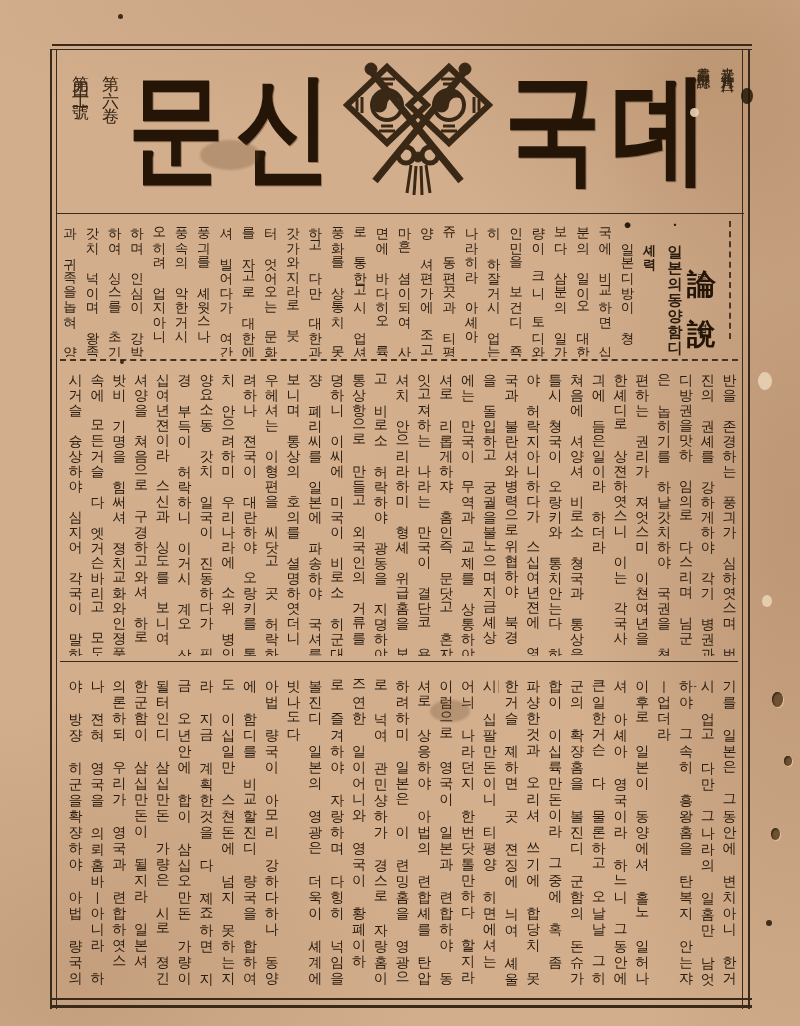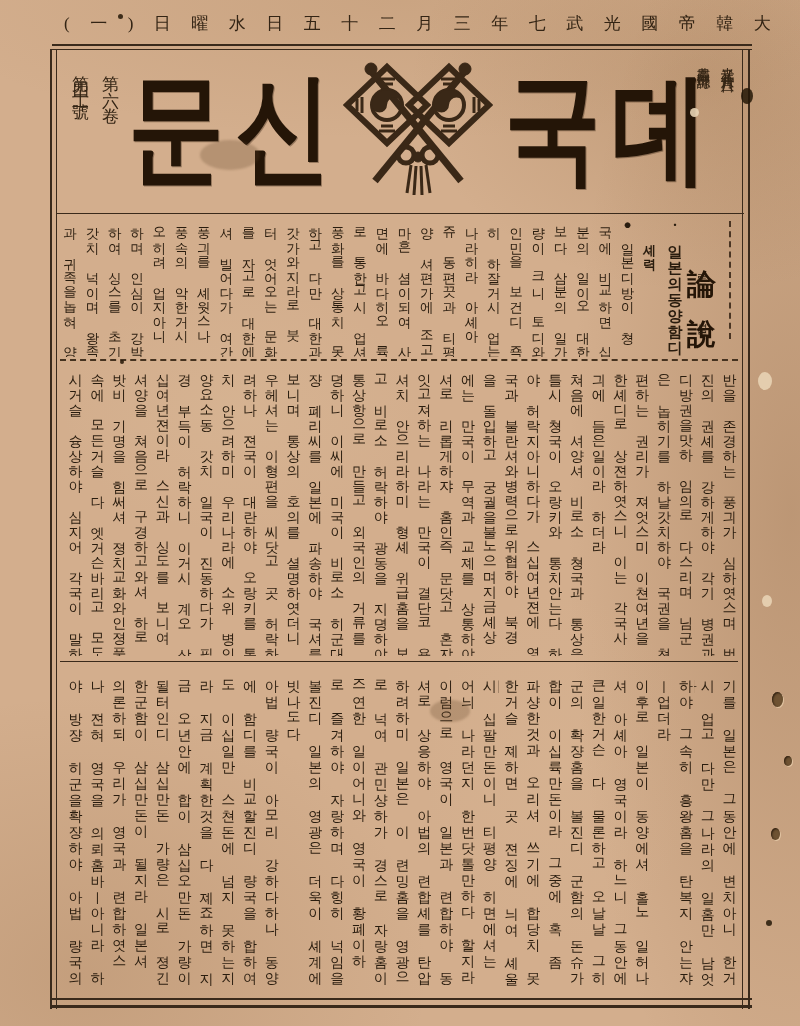--- a/index.html
+++ b/index.html
@@ -71,21 +71,20 @@
   .hole{position:absolute; background:#6e5232; border-radius:50%;
         box-shadow:inset 1px 1px 2px rgba(30,18,6,.8), 1px 1px 0 rgba(235,210,175,.7);}
   .chip{position:absolute; background:#e8d3b4; border-radius:50%; opacity:.9;}
   .smudge{position:absolute; background:rgba(90,62,34,.25); border-radius:50%; filter:blur(1px);}
 </style>
 </head>
 <body>
 
 <div class="page">
 
-  <div class="dateline">(一)日曜水日五十二月三年七武光國帝韓大</div>
 
   <div class="h-rule" style="top:44px; left:52px; width:700px;"></div>
   <div class="h-rule thin" style="top:49px; left:52px; width:700px;"></div>
 
   <div class="v-rule" style="top:49px; left:50px; height:960px;"></div>
   <div class="v-rule" style="top:49px; left:56px; height:960px; width:1px;"></div>
   <div class="v-rule" style="top:49px; left:742px; height:960px; width:1px;"></div>
   <div class="v-rule" style="top:49px; left:748px; height:960px;"></div>
 
   <div class="volume-area">

